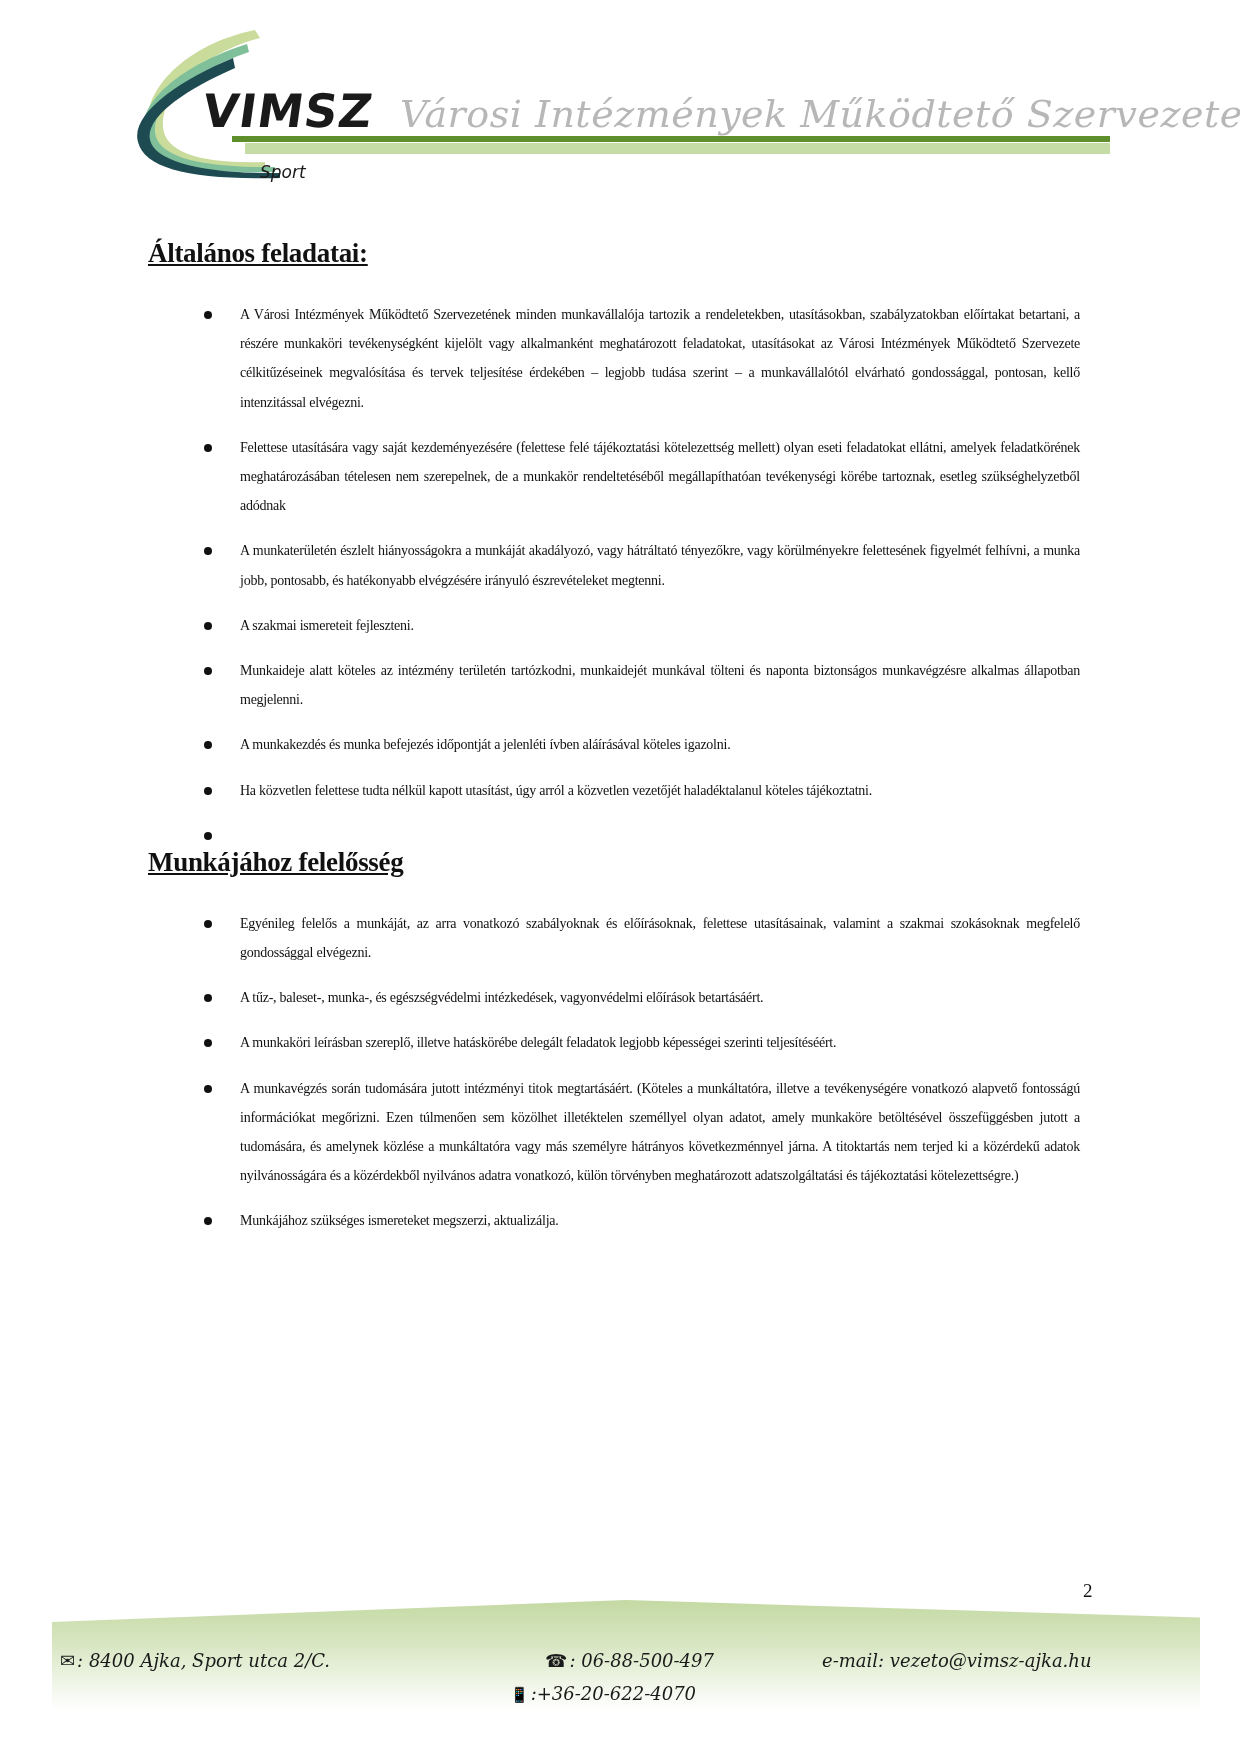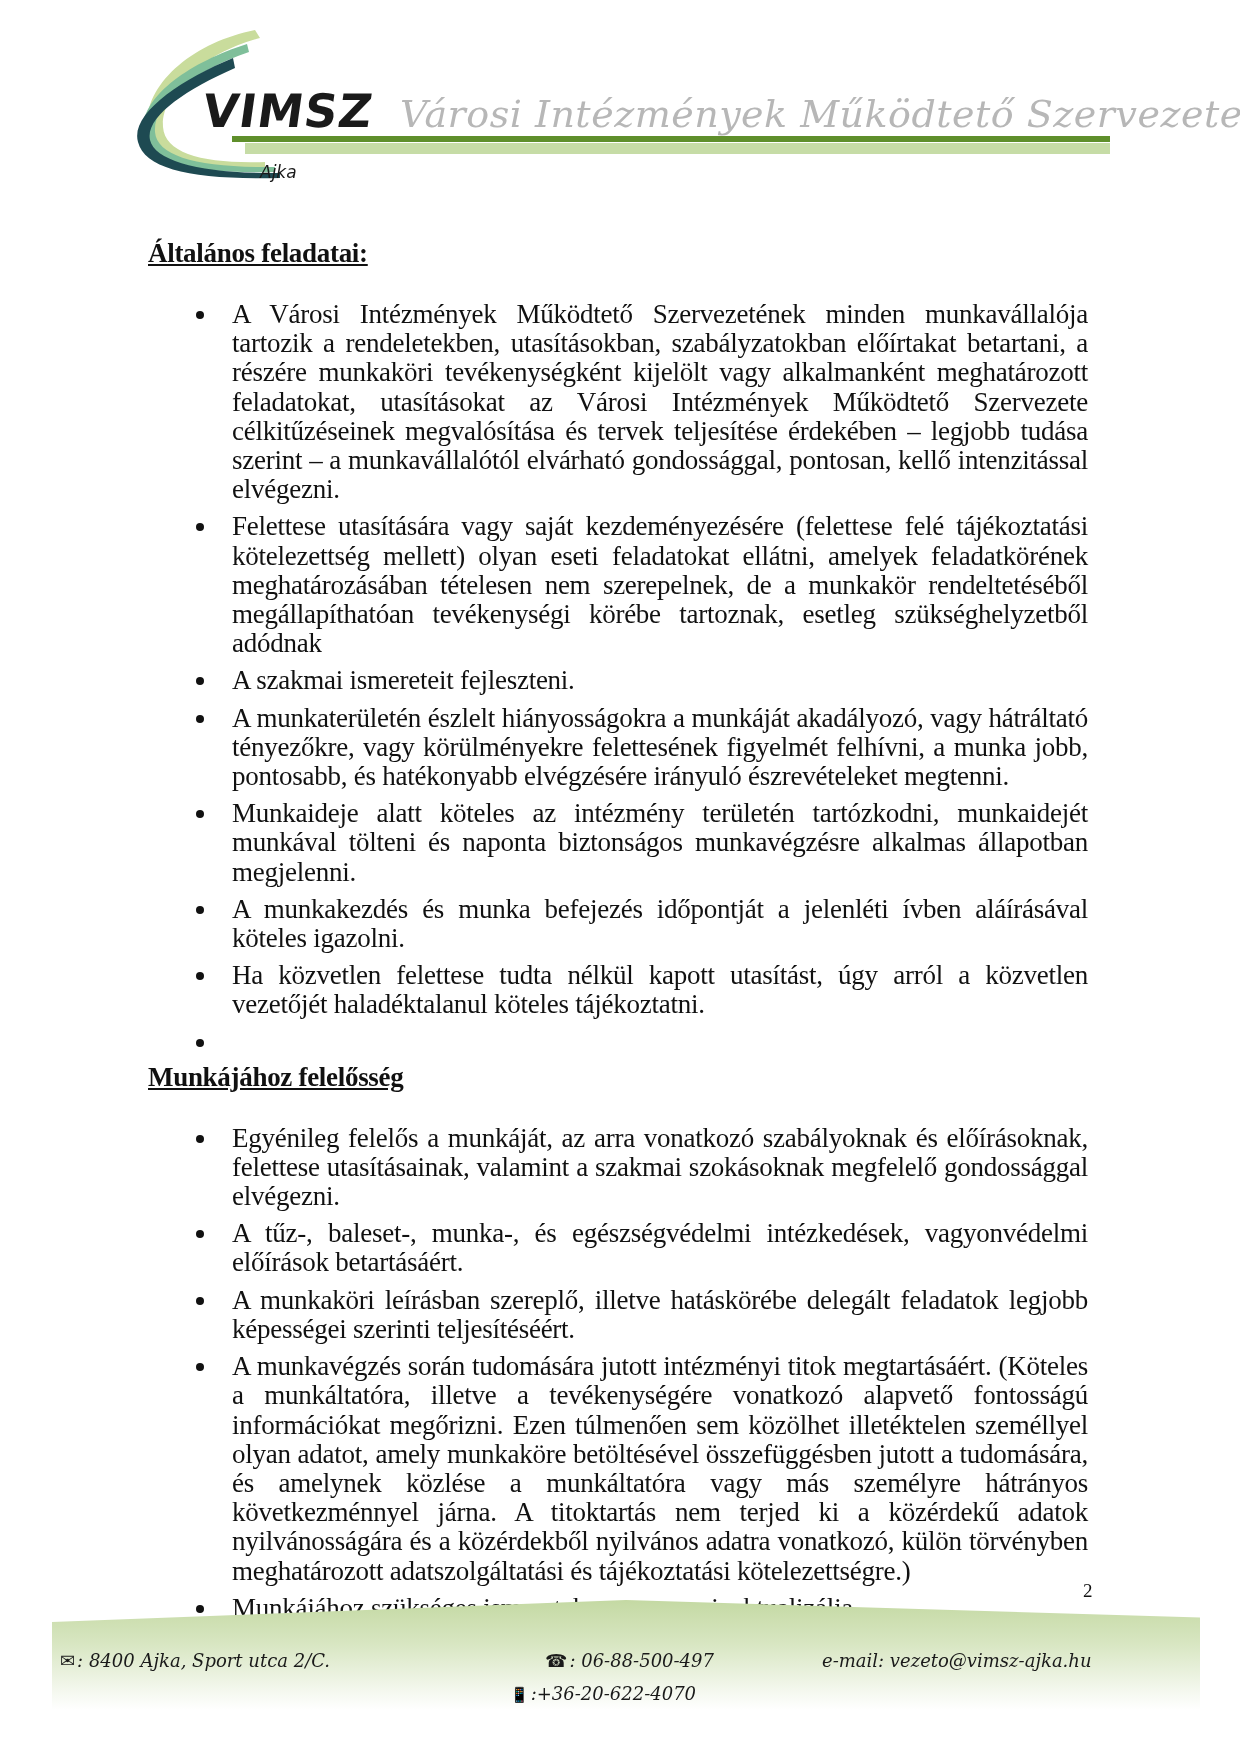--- a/index.html
+++ b/index.html
@@ -17,22 +17,22 @@
   .org-name { position: absolute; left: 400px; top: 92px; font-family: "DejaVu Serif", serif;
               font-style: italic; font-size: 38px; color: #b7b7b7; letter-spacing: 0.5px; white-space: nowrap; }
   .hline-dark { position: absolute; left: 232px; top: 136px; width: 878px; height: 6px; background: #5f8f2b; }
   .hline-light { position: absolute; left: 245px; top: 143px; width: 865px; height: 11px; background: #c6dca6; }
 
   
   .content { position: absolute; left: 148px; top: 238px; width: 948px; }
   .section-title { font-family: "Liberation Serif", serif; font-weight: bold; font-size: 27px;
                    text-decoration: underline; letter-spacing: -0.3px; margin: 0; height: 30px; }
   ul.bullets { list-style: none; margin: 32px 0 0 0; padding: 0; }
-  ul.bullets li { position: relative; padding-left: 76px; font-size: 27px; line-height: 29.2px;
-                  text-align: justify; margin: 8px; letter-spacing: -0.25px; }
+  ul.bullets li { position: relative; padding-left: 76px; font-size: 14px; line-height: 29.2px;
+                  text-align: justify; margin: 16px; letter-spacing: -0.25px; }
   ul.bullets li .dot { position: absolute; left: 40px; top: 11px; width: 8px; height: 8px;
                        background: #111; border-radius: 50%; }
   .section-2 { margin-top: 42px; }
 
   
   .page-num { position: absolute; left: 1083px; top: 1580px; font-size: 19px; }
   .footer-band { position: absolute; left: 52px; top: 1600px; width: 1148px; height: 110px;
                  background: linear-gradient(to bottom, #c4d9a3 0%, #d8e6c2 40%, #f6f9f1 85%, #ffffff 100%);
                  clip-path: polygon(0 20%, 50% 0%, 100% 16%, 100% 100%, 0 100%); }
   .footer-item { position: absolute; font-family: "DejaVu Serif", serif; font-style: italic;
@@ -43,35 +43,35 @@
 <body>
 
 <div class="header">
   <div class="logo">
     <svg width="200" height="170" viewBox="0 0 200 170">
       <path d="M120 8 C60 20 10 60 12 105 C14 140 60 150 130 145 L130 140 C70 142 30 132 28 105 C26 70 70 30 125 16 Z" fill="#c9dc9c"></path>
       <path d="M112 22 C55 40 5 75 8 110 C10 140 55 152 140 150 L140 145 C65 146 22 135 20 110 C18 80 60 48 114 30 Z" fill="#7fbf9a"></path>
       <path d="M98 36 C45 58 -5 92 3 120 C10 148 60 158 145 156 L145 151 C70 152 20 140 15 118 C10 95 50 68 100 46 Z" fill="#1e4a52"></path>
     </svg>
     <div class="logo-text">VIMSZ</div>
-    <div class="logo-sub">Ajka</div>
+    <div class="logo-sub">Sport</div>
   </div>
   <div class="org-name">Városi Intézmények Működtető Szervezete</div>
   <div class="hline-dark"></div>
   <div class="hline-light"></div>
 </div>
 
 <div class="content">
   <section>
     <h2 class="section-title">Általános feladatai:</h2>
     <ul class="bullets">
       <li><span class="dot"></span><span>A Városi Intézmények Működtető Szervezetének minden munkavállalója tartozik a rendeletekben, utasításokban, szabályzatokban előírtakat betartani, a részére munkaköri tevékenységként kijelölt vagy alkalmanként meghatározott feladatokat, utasításokat az Városi Intézmények Működtető Szervezete célkitűzéseinek megvalósítása és tervek teljesítése érdekében – legjobb tudása szerint – a munkavállalótól elvárható gondossággal, pontosan, kellő intenzitással elvégezni.</span></li>
       <li><span class="dot"></span><span>Felettese utasítására vagy saját kezdeményezésére (felettese felé tájékoztatási kötelezettség mellett) olyan eseti feladatokat ellátni, amelyek feladatkörének meghatározásában tételesen nem szerepelnek, de a munkakör rendeltetéséből megállapíthatóan tevékenységi körébe tartoznak, esetleg szükséghelyzetből adódnak</span></li>
+      <li><span class="dot"></span><span>A munkaterületén észlelt hiányosságokra a munkáját akadályozó, vagy hátráltató tényezőkre, vagy körülményekre felettesének figyelmét felhívni, a munka jobb, pontosabb, és hatékonyabb elvégzésére irányuló észrevételeket megtenni.</span></li>
       <li><span class="dot"></span><span>A szakmai ismereteit fejleszteni.</span></li>
-      <li><span class="dot"></span><span>A munkaterületén észlelt hiányosságokra a munkáját akadályozó, vagy hátráltató tényezőkre, vagy körülményekre felettesének figyelmét felhívni, a munka jobb, pontosabb, és hatékonyabb elvégzésére irányuló észrevételeket megtenni.</span></li>
       <li><span class="dot"></span><span>Munkaideje alatt köteles az intézmény területén tartózkodni, munkaidejét munkával tölteni és naponta biztonságos munkavégzésre alkalmas állapotban megjelenni.</span></li>
       <li><span class="dot"></span><span>A munkakezdés és munka befejezés időpontját a jelenléti ívben aláírásával köteles igazolni.</span></li>
       <li><span class="dot"></span><span>Ha közvetlen felettese tudta nélkül kapott utasítást, úgy arról a közvetlen vezetőjét haladéktalanul köteles tájékoztatni.</span></li>
       <li><span class="dot"></span></li>
     </ul>
   </section>
 
   <section class="section-2">
     <h2 class="section-title">Munkájához felelősség</h2>
     <ul class="bullets">

